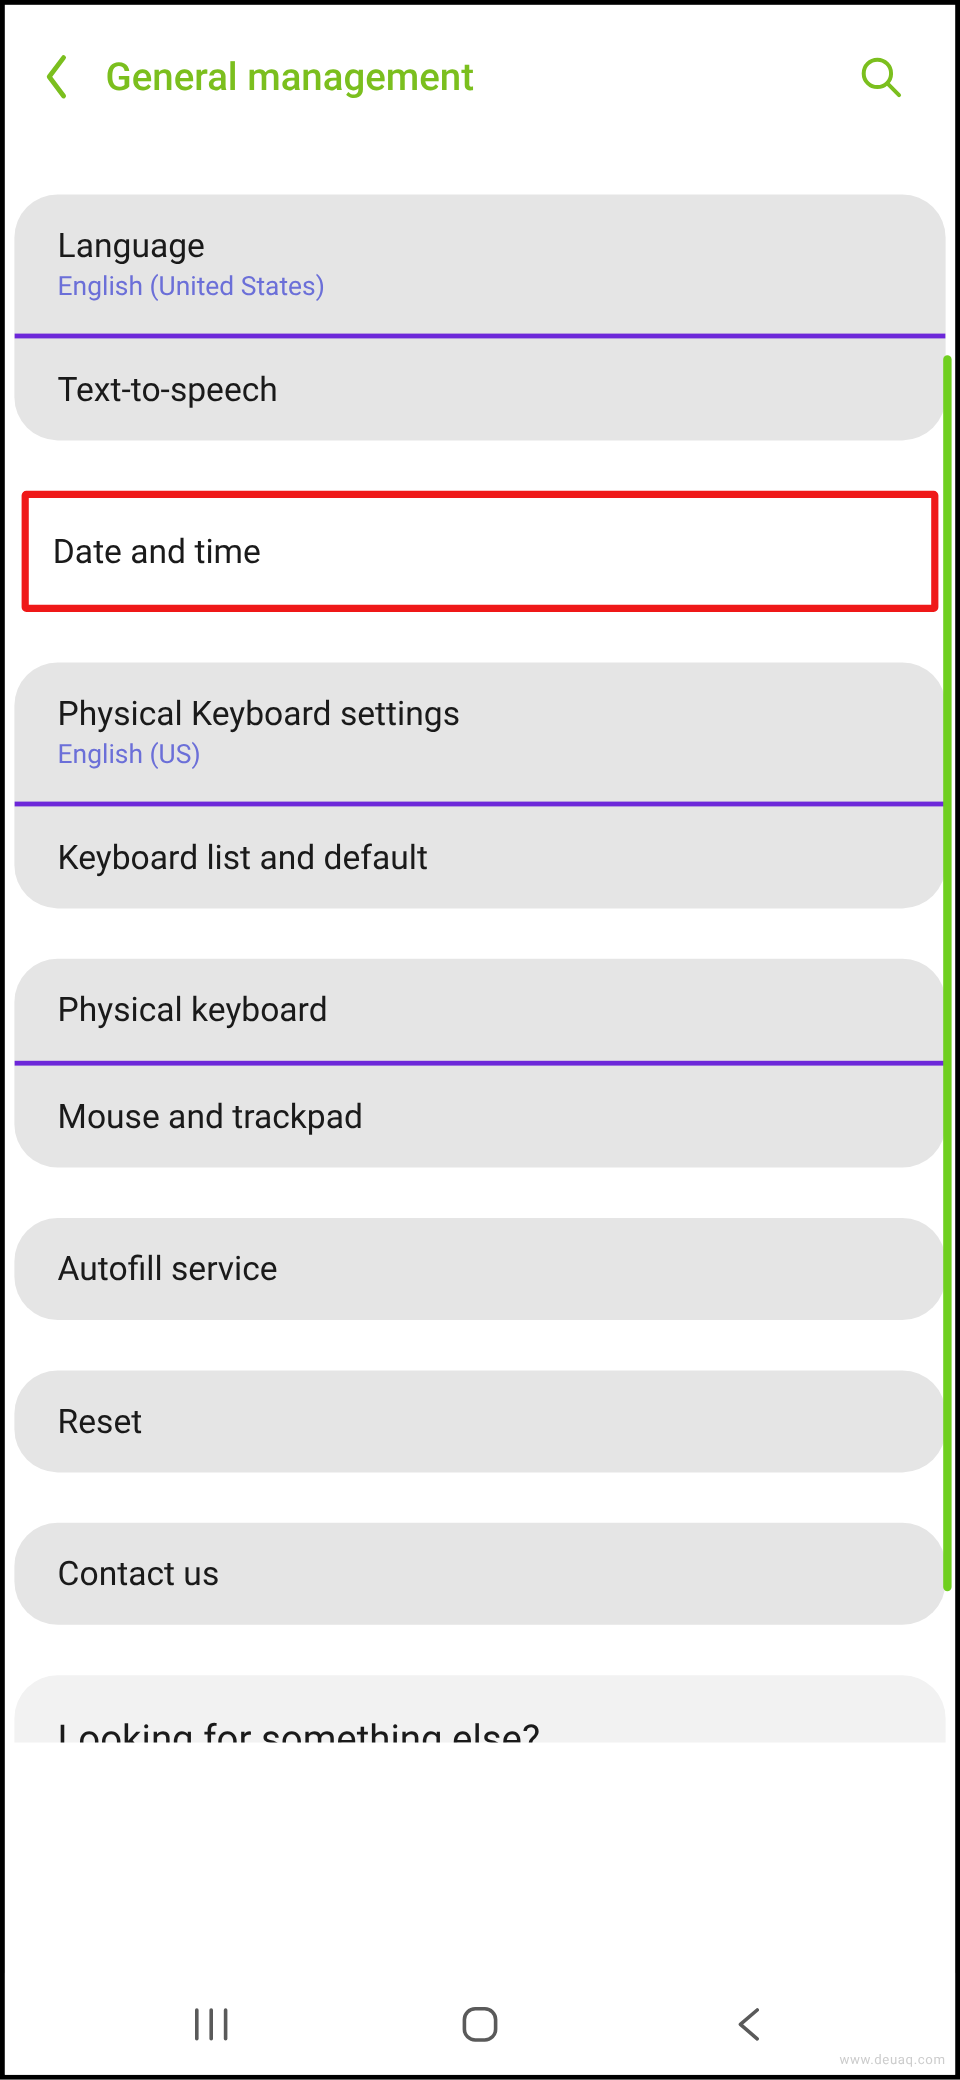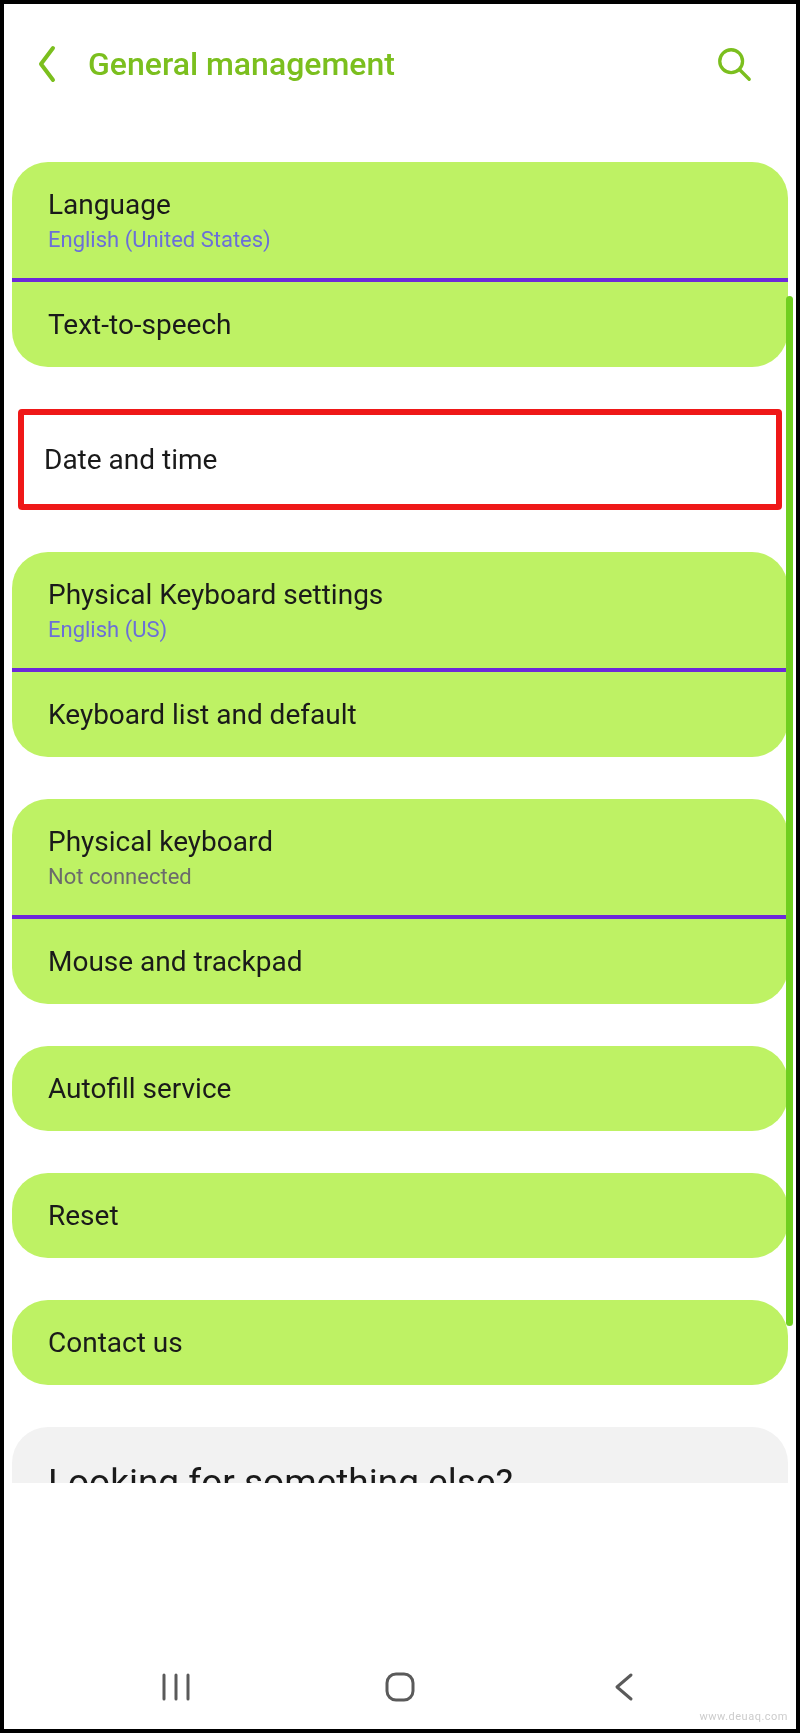--- a/index.html
+++ b/index.html
@@ -41,21 +41,21 @@
   }
   .search-icon svg { width: 38px; height: 38px; }
 
   .content {
     padding: 0 8px 0 8px;
     height: calc(100% - 108px - 85px);
     overflow: hidden;
     position: relative;
   }
   .card {
-    background: #bef264;
+    background: #e5e5e5;
     border-radius: 36px;
     margin: 0 0 42px 0;
     overflow: hidden;
   }
   .card.first { margin-top: 46px; }
   .row {
     padding: 26px 36px 26px 36px;
   }
   .row + .row {
     border-top: 4px solid #6d28d9;
@@ -115,21 +115,21 @@
   .nav-item svg { stroke: #5a5a5a; fill: none; }
 
   .partial-card {
     background: #f2f2f2;
     border-radius: 36px 36px 0 0;
     padding: 34px 36px 0 36px;
     height: 56px;
     overflow: hidden;
   }
   .partial-text {
-    font-size: 37px;
+    font-size: 32px;
     color: #1a1a1a;
     text-decoration: underline;
   }
 
   .watermark {
     position: absolute;
     bottom: 6px;
     right: 8px;
     font-size: 11px;
     color: #ccc;
@@ -178,21 +178,20 @@
       <div class="row-sub">English (US)</div>
     </div>
     <div class="row">
       <div class="row-title">Keyboard list and default</div>
     </div>
   </div>
 
   <div class="card">
     <div class="row">
       <div class="row-title">Physical keyboard</div>
-      <div class="row-sub gray">Not connected</div>
     </div>
     <div class="row">
       <div class="row-title">Mouse and trackpad</div>
     </div>
   </div>
 
   <div class="card">
     <div class="row">
       <div class="row-title">Autofill service</div>
     </div>

